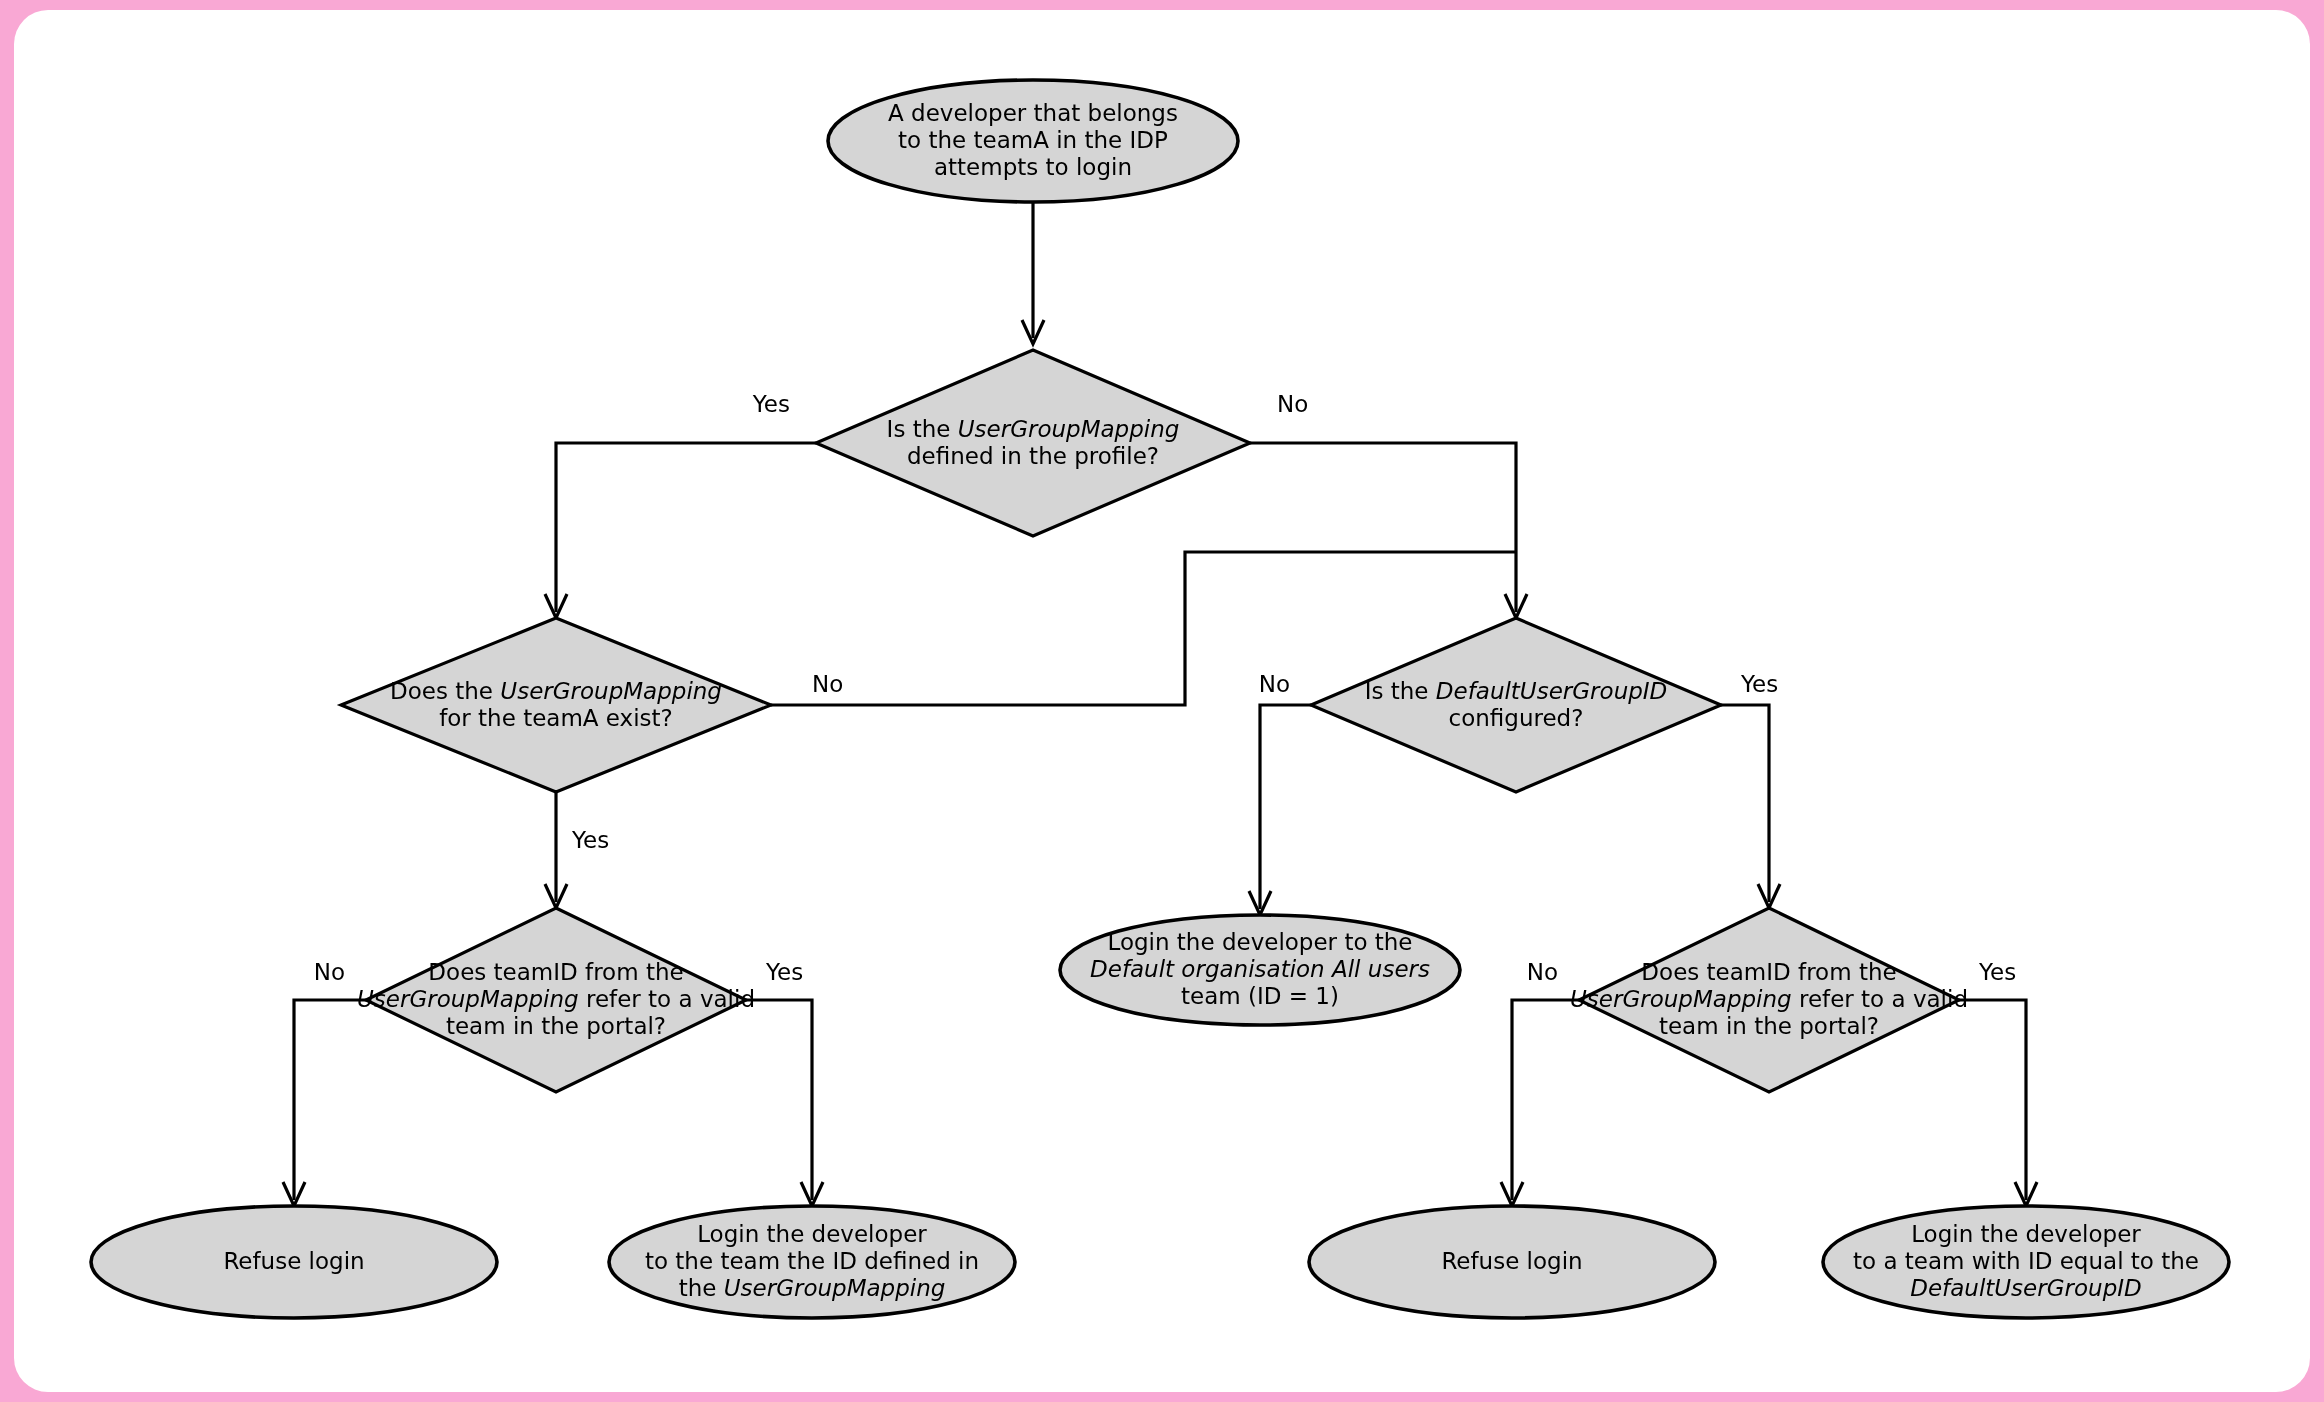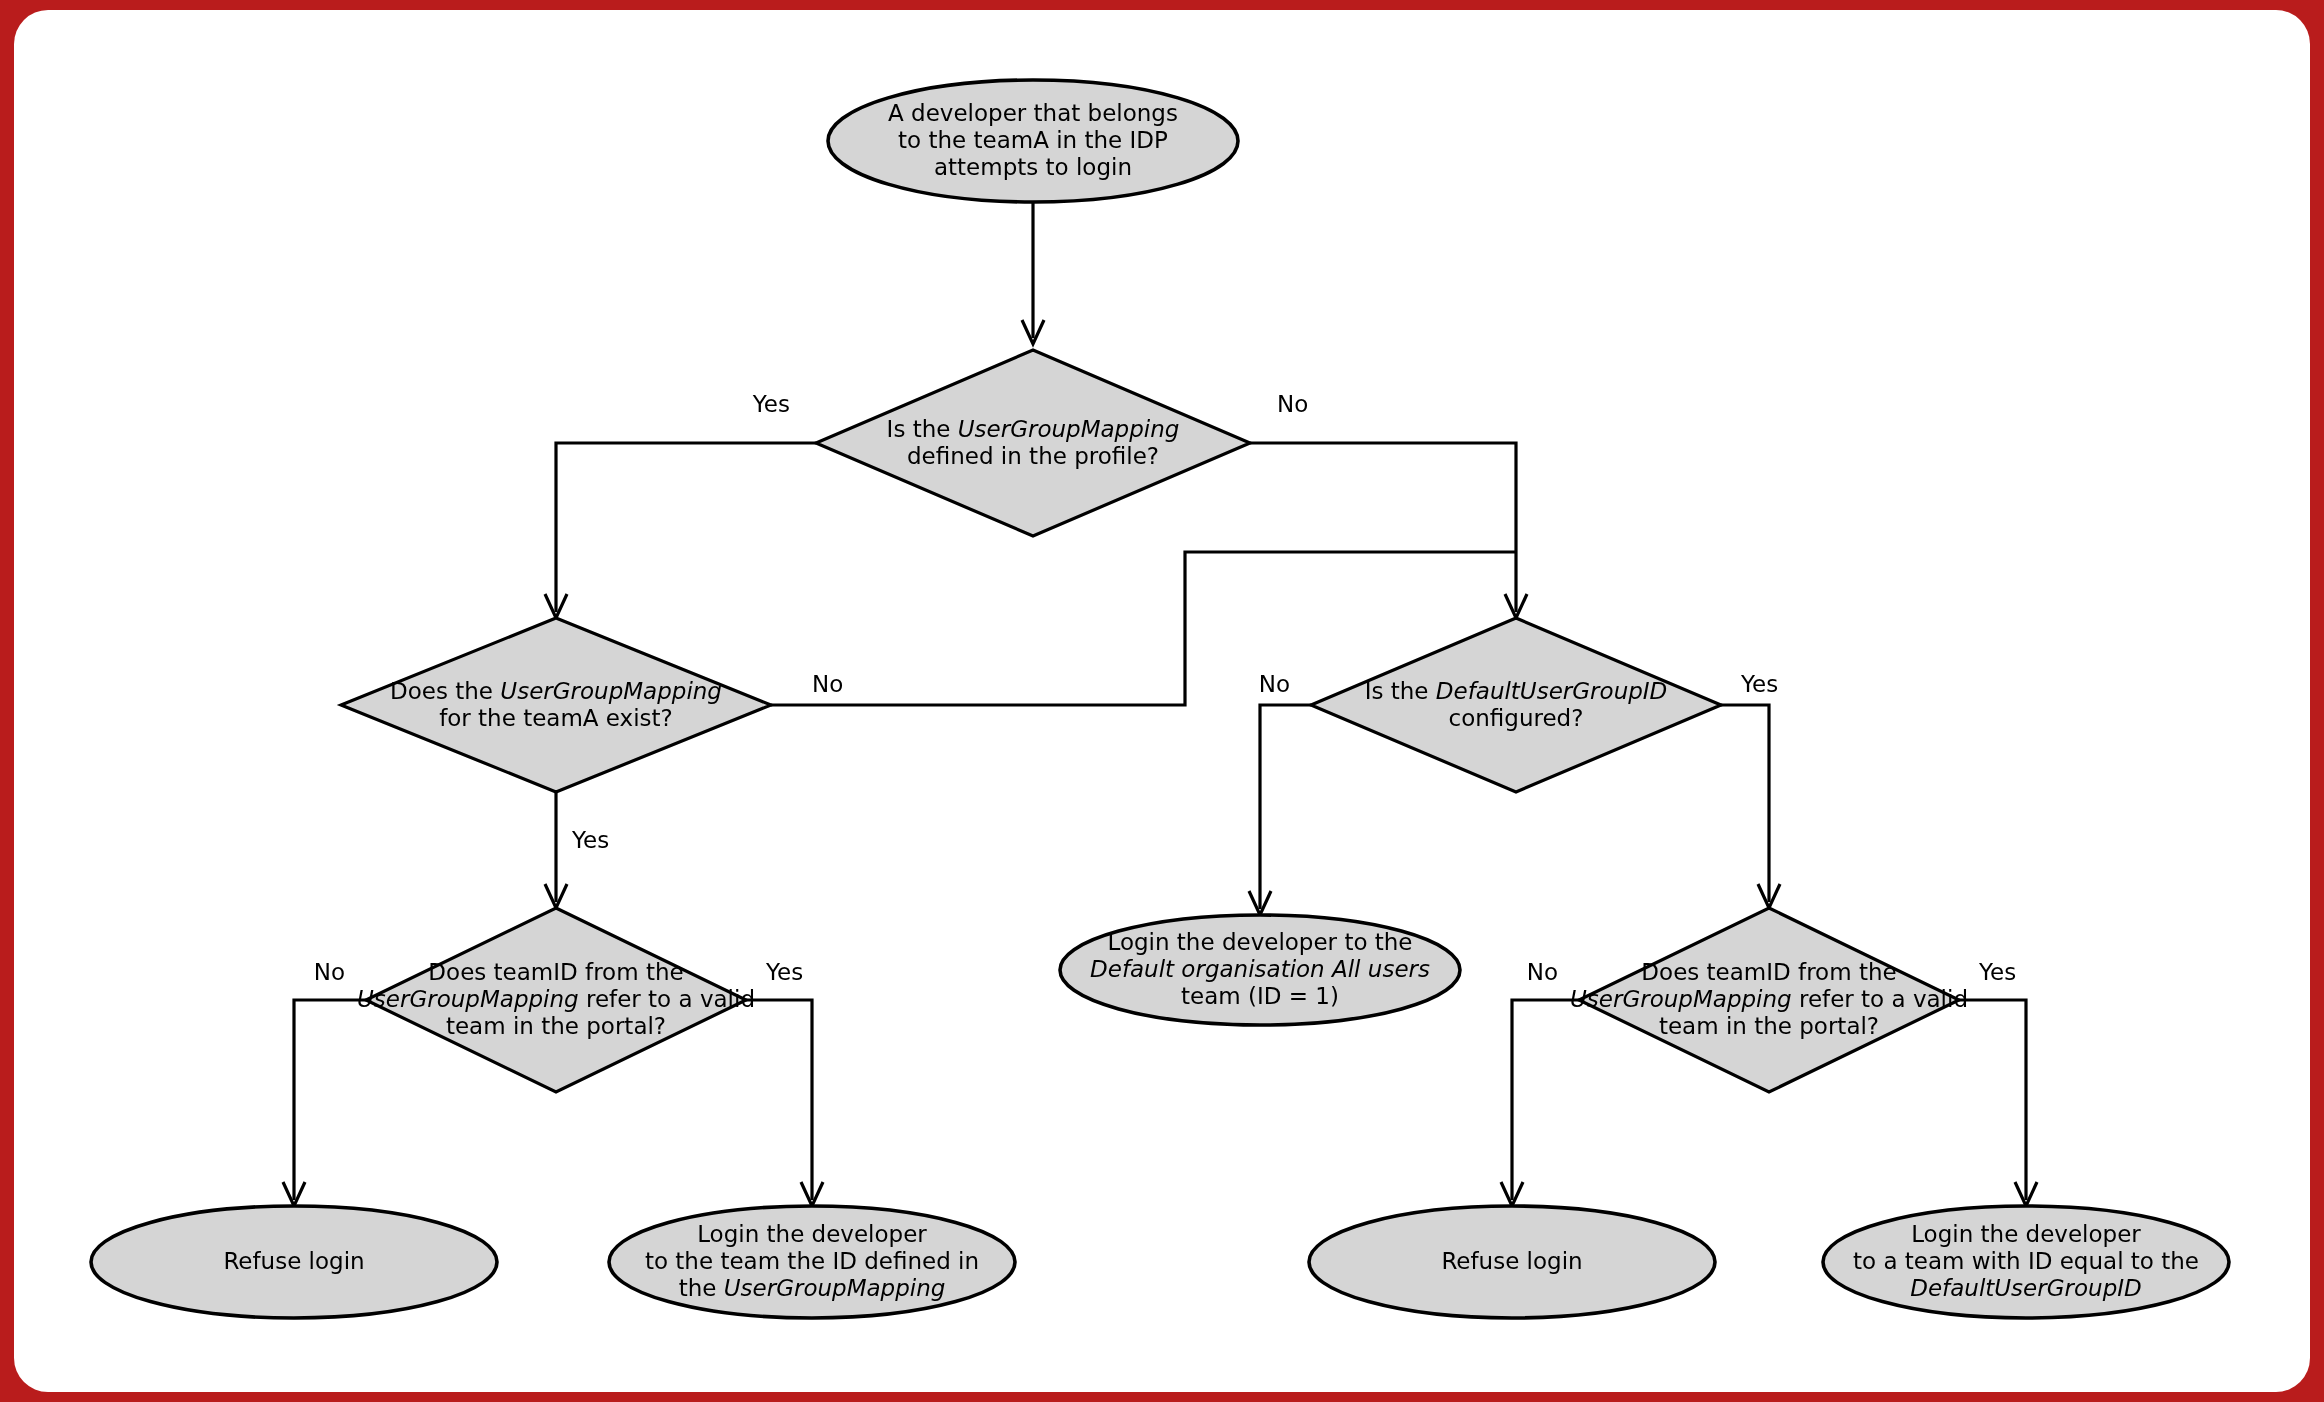--- a/index.html
+++ b/index.html
@@ -4,21 +4,21 @@
 <style>
   html, body {
     margin: 0;
     padding: 0;
     background: #000000;
   }
   #canvas-root {
     position: relative;
     width: 2324px;
     height: 1402px;
-    background: #b91c1c;
+    background: #f9a8d4;
     overflow: hidden;
   }
   #paper {
     position: absolute;
     left: 14px;
     top: 10px;
     width: 2296px;
     height: 1382px;
     background: #ffffff;
     border-radius: 34px;

